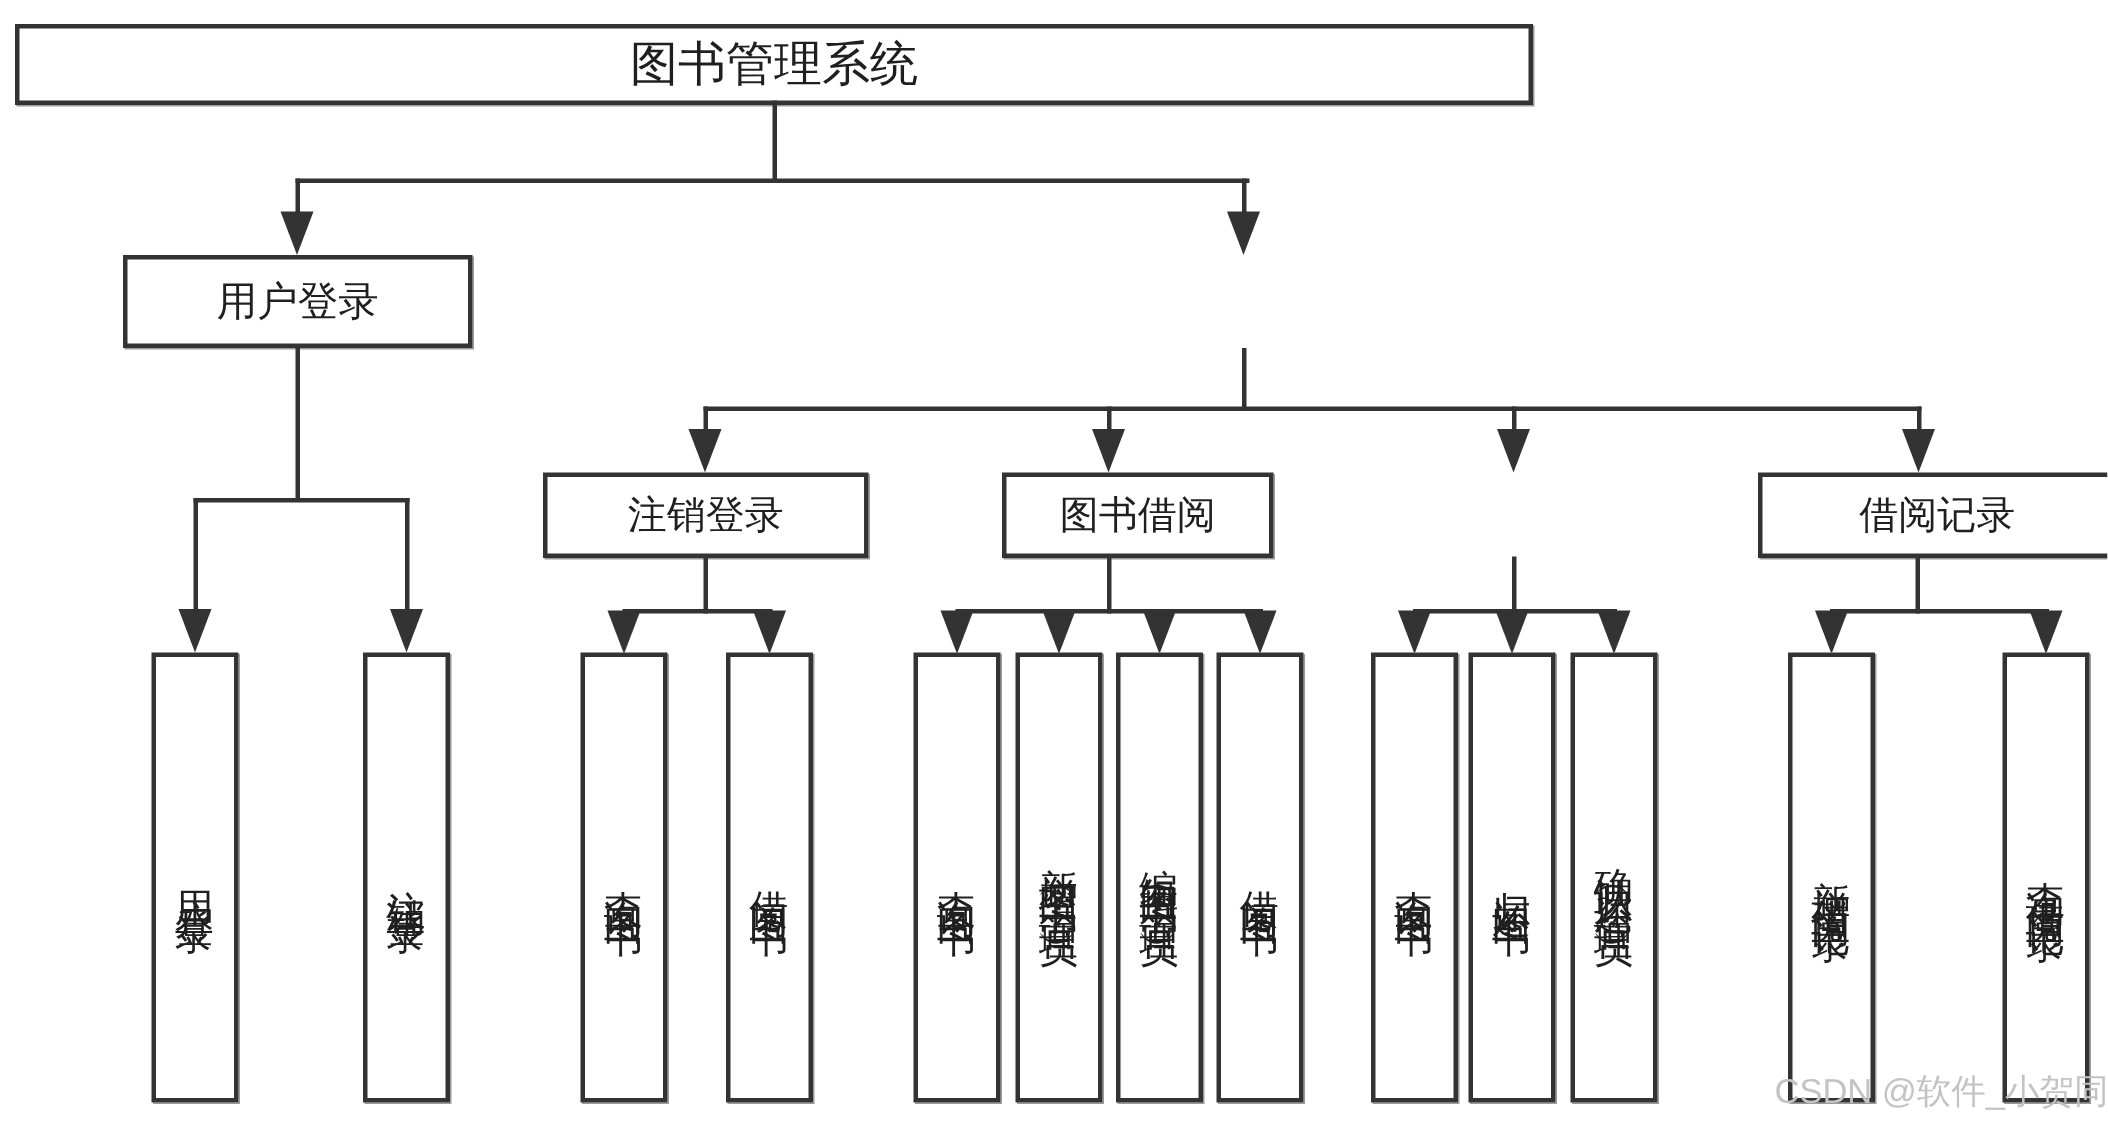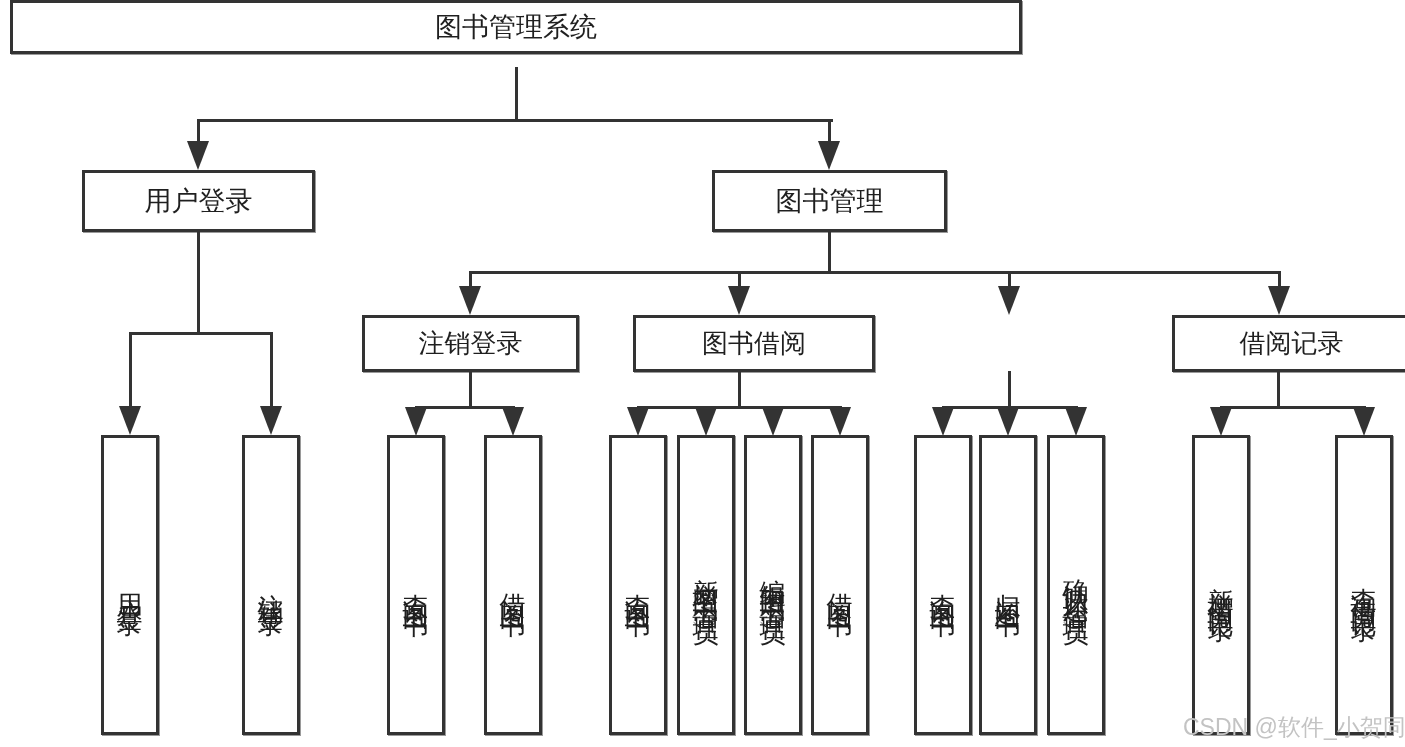--- a/index.html
+++ b/index.html
@@ -20,21 +20,21 @@
     border: 3px solid #333333;
     background: #ffffff;
     display: flex;
     align-items: center;
     justify-content: center;
     color: #1f1f1f;
     box-sizing: border-box;
     box-shadow: 1px 1px 0 #9a9a9a;
   }
   .box span { white-space: nowrap; }
-  .root-box   { left: 10px;  top: 0;  width: 1012px; height: 54px; font-size: 27px; }
+  .root-box   { left: 10px;  top: 16px;  width: 1012px; height: 54px; font-size: 32px; }
   .l2-box     { top: 170px; height: 62px; font-size: 27px; }
   .l3-box     { top: 315px; height: 57px; font-size: 26px; }
   .leaf       { top: 435px; width: 58px; height: 300px; }
   .leaf .vtext {
     writing-mode: vertical-rl;
     text-orientation: mixed;
     font-size: 26px;
     letter-spacing: 6px;
     line-height: 1;
     color: #1f1f1f;
@@ -75,23 +75,20 @@
   <div class="line v" style="left:515px; top:67px;  height:54px"></div>
   <div class="line h" style="left:197px; top:119px; width:636px"></div>
   <div class="line v" style="left:197px; top:119px; height:26px"></div>
   <div class="line v" style="left:828px; top:119px; height:26px"></div>
   <div class="arrow" style="left:187px; top:141px"></div>
   <div class="arrow" style="left:818px; top:141px"></div>
 
   <div class="box l2-box" style="left:82px; width:233px">
     <span>用户登录</span>
   </div>
-  <div class="box l2-box" style="left:712px; width:235px">
-    <span>图书管理</span>
-  </div>
 
   <div class="line v" style="left:197px; top:232px; height:102px"></div>
   <div class="line h" style="left:129px; top:332px; width:144px"></div>
   <div class="line v" style="left:129px; top:332px; height:76px"></div>
   <div class="line v" style="left:270px; top:332px; height:76px"></div>
   <div class="arrow" style="left:119px; top:406px"></div>
   <div class="arrow" style="left:260px; top:406px"></div>
 
   <div class="line v" style="left:828px; top:232px; height:42px"></div>
   <div class="line h" style="left:469px; top:271px; width:812px"></div>
@@ -100,21 +97,21 @@
   <div class="line v" style="left:1008px; top:271px; height:18px"></div>
   <div class="line v" style="left:1278px; top:271px; height:18px"></div>
   <div class="arrow" style="left:459px;  top:286px"></div>
   <div class="arrow" style="left:728px;  top:286px"></div>
   <div class="arrow" style="left:998px;  top:286px"></div>
   <div class="arrow" style="left:1268px; top:286px"></div>
 
   <div class="box l3-box" style="left:362px;  width:217px">
     <span>注销登录</span>
   </div>
-  <div class="box l3-box" style="left:633px;  width:242px">
+  <div class="box l3-box" style="left:668px;  width:181px">
     <span>图书借阅</span>
   </div>
   <div class="box l3-box" style="left:1172px; width:239px">
     <span>借阅记录</span>
   </div>
 
   <div class="line v" style="left:469px; top:371px; height:38px"></div>
   <div class="line h" style="left:415px; top:406px; width:100px"></div>
   <div class="arrow" style="left:405px; top:407px"></div>
   <div class="arrow" style="left:502px; top:407px"></div>

